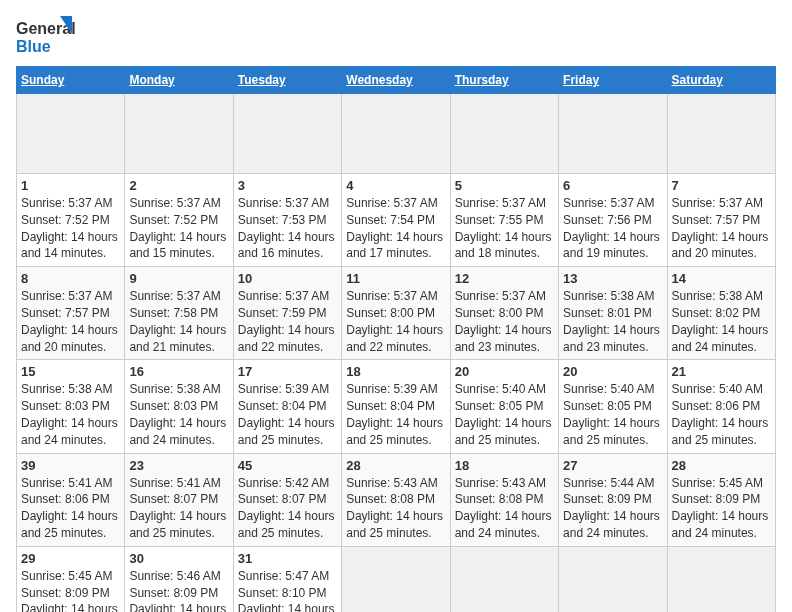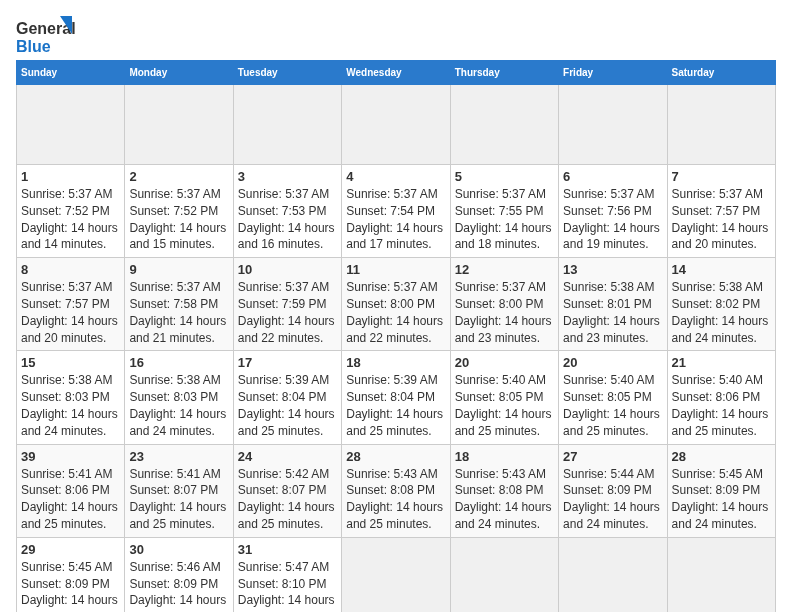--- a/index.html
+++ b/index.html
@@ -7,21 +7,21 @@
       font-family: Arial, sans-serif;
       background: #fff;
       width: 792px;
       min-height: 612px;
       padding: 16px;
     }
     .header-section {
       display: flex;
       justify-content: space-between;
       align-items: flex-start;
-      margin-bottom: 0;
+      margin-bottom: 6px;
       text-decoration: underline;
     }
     .logo {
       display: flex;
       align-items: center;
       gap: 4px;
     }
     .title-section {
       text-align: right;
     }
@@ -39,23 +39,24 @@
       border-collapse: collapse;
       font-size: 11px;
     }
     .calendar thead tr {
       background-color: #2a7acc;
       color: white;
     }
     .calendar thead th {
       padding: 6px 4px;
       text-align: left;
-      font-size: 10px;
+      font-size: 12px;
       font-weight: bold;
       border: 1px solid #2a7acc;
+      text-decoration: underline;
     }
     .calendar tbody tr {
       vertical-align: top;
     }
     .calendar tbody td {
       border: 1px solid #ccc;
       padding: 4px;
       width: 14.28%;
       height: 80px;
       background: #fff;
@@ -214,21 +215,21 @@
       <tr>
         <td>
           <span class="day-number">39</span>
           <div class="day-info">Sunrise: 5:41 AM<br>Sunset: 8:06 PM<br>Daylight: 14 hours and 25 minutes.</div>
         </td>
         <td>
           <span class="day-number">23</span>
           <div class="day-info">Sunrise: 5:41 AM<br>Sunset: 8:07 PM<br>Daylight: 14 hours and 25 minutes.</div>
         </td>
         <td>
-          <span class="day-number">24</span>
+          <span class="day-number">45</span>
           <div class="day-info">Sunrise: 5:42 AM<br>Sunset: 8:07 PM<br>Daylight: 14 hours and 25 minutes.</div>
         </td>
         <td>
           <span class="day-number">28</span>
           <div class="day-info">Sunrise: 5:43 AM<br>Sunset: 8:08 PM<br>Daylight: 14 hours and 25 minutes.</div>
         </td>
         <td>
           <span class="day-number">18</span>
           <div class="day-info">Sunrise: 5:43 AM<br>Sunset: 8:08 PM<br>Daylight: 14 hours and 24 minutes.</div>
         </td>

